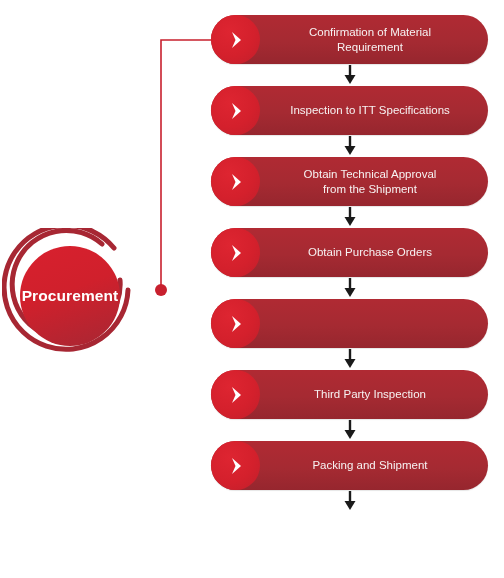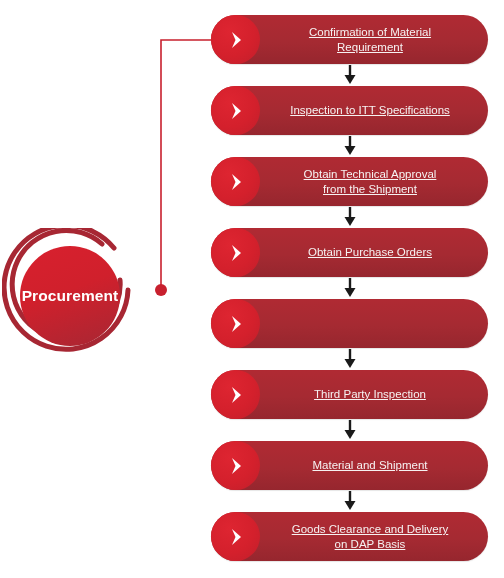--- a/index.html
+++ b/index.html
@@ -120,21 +120,20 @@
     display: flex;
     align-items: center;
     justify-content: center;
     text-align: center;
     color: #f7f2f2;
     font-size: 11.5px;
     line-height: 14.5px;
     padding: 0 6px;
     box-sizing: border-box;
     white-space: pre-line;
-    text-decoration: underline;
   }
 
   .arrow {
     position: absolute;
     left: 130px;
     top: 49px;
     width: 18px;
     height: 22px;
   }
 </style>
@@ -266,36 +265,25 @@
       </div>
     </div>
 
     <div class="step-row">
       <div class="pill">
         <div class="pill-cap">
           <svg width="20" height="22" viewBox="0 0 20 22" aria-hidden="true">
             <path d="M 6 3 L 15 11 L 6 19 L 9.5 11 Z" fill="#ffffff"></path>
           </svg>
         </div>
-        <div class="pill-text">Material and Shipment</div>
-      </div>
-      <div class="arrow">
-        <svg width="18" height="22" viewBox="0 0 18 22" aria-hidden="true">
-          <path d="M 9 1 L 9 12" stroke="#1A1A1A" stroke-width="2.4" fill="none"></path>
-          <path d="M 3.5 11 L 14.5 11 L 9 20 Z" fill="#1A1A1A"></path>
-        </svg>
-      </div>
-    </div>
-
-    <div class="step-row">
-      <div class="pill">
-        <div class="pill-cap">
-          <svg width="20" height="22" viewBox="0 0 20 22" aria-hidden="true">
-            <path d="M 6 3 L 15 11 L 6 19 L 9.5 11 Z" fill="#ffffff"></path>
-          </svg>
-        </div>
-        <div class="pill-text">Goods Clearance and Delivery
-on DAP Basis</div>
-      </div>
-    </div>
+        <div class="pill-text">Packing and Shipment</div>
+      </div>
+      <div class="arrow">
+        <svg width="18" height="22" viewBox="0 0 18 22" aria-hidden="true">
+          <path d="M 9 1 L 9 12" stroke="#1A1A1A" stroke-width="2.4" fill="none"></path>
+          <path d="M 3.5 11 L 14.5 11 L 9 20 Z" fill="#1A1A1A"></path>
+        </svg>
+      </div>
+    </div>
+
 
   </div>
 </div>
 
 </body></html>

